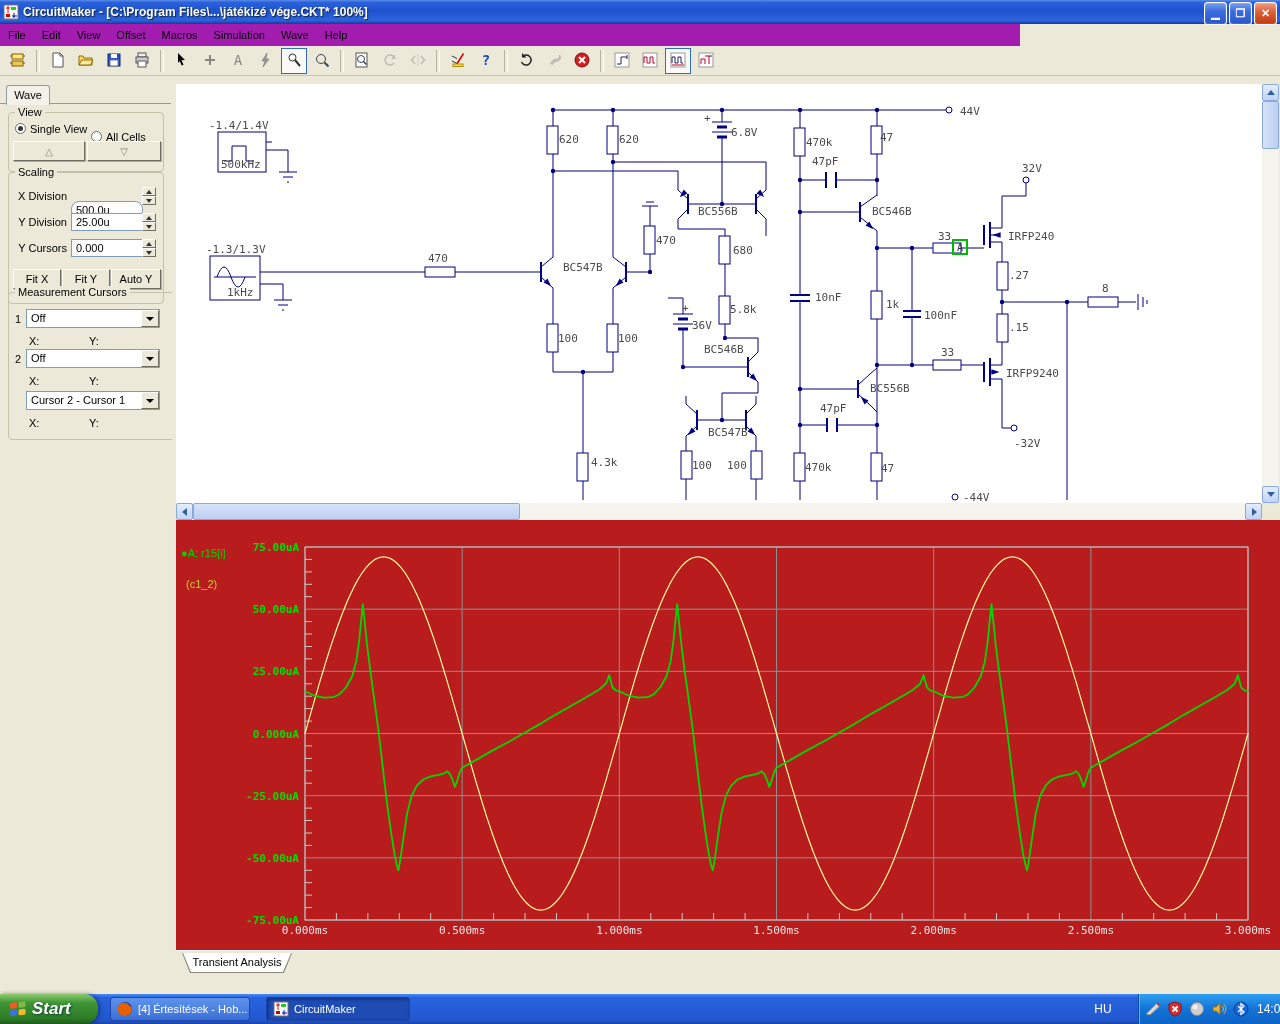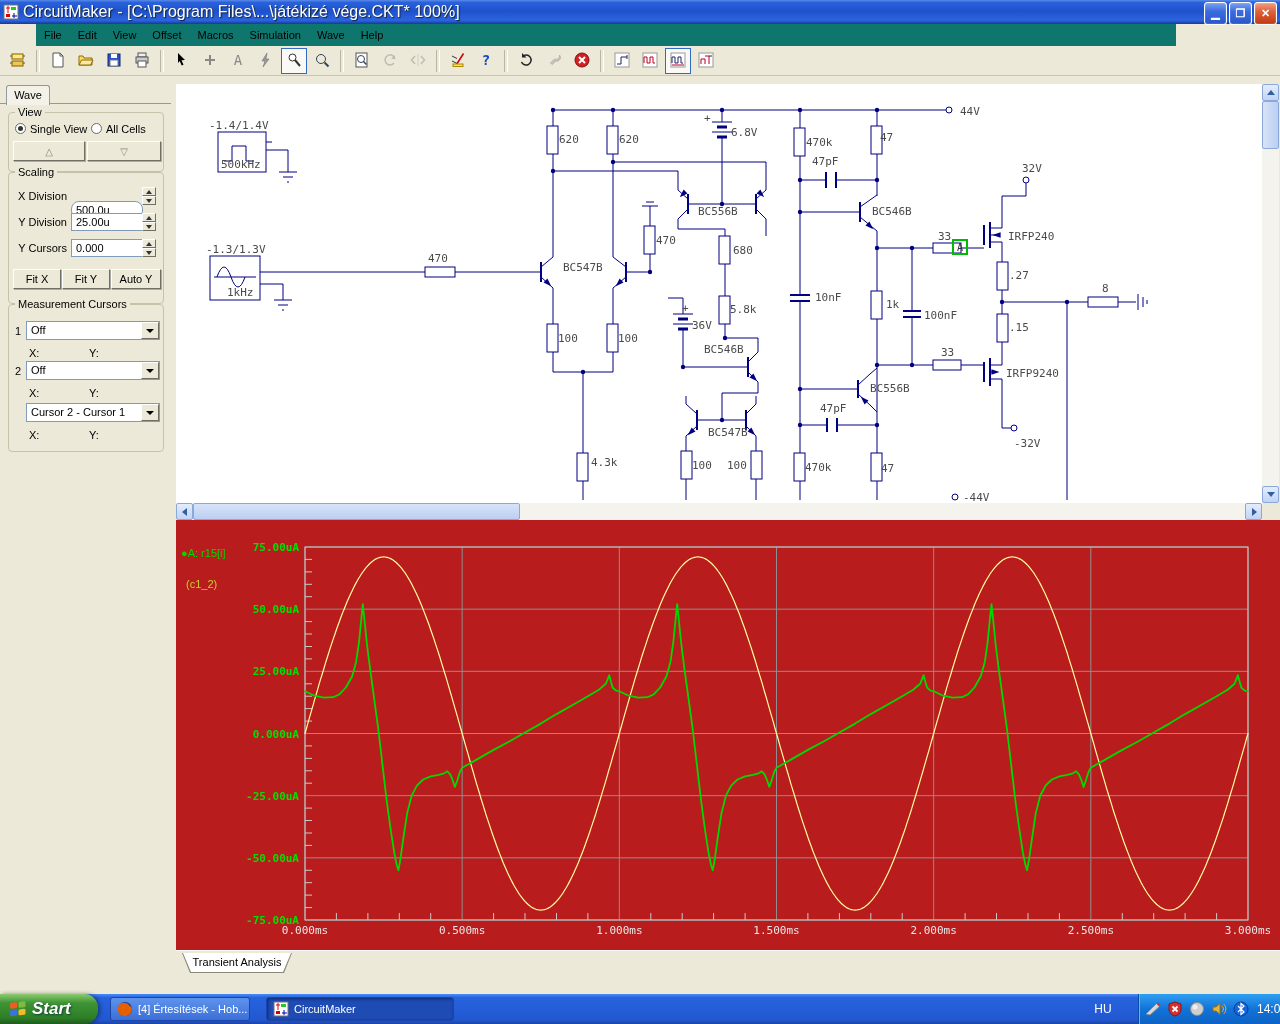--- a/index.html
+++ b/index.html
@@ -1,26 +1,26 @@
 <!DOCTYPE html>
 <html><head>
 <meta charset="utf-8">
 <style>
   html,body{margin:0;padding:0;background:#ECE9D8;}
   #app{position:relative;width:1280px;height:1024px;overflow:hidden;font-family:"Liberation Sans",sans-serif;font-size:11px;color:#000;}
   .abs{position:absolute;}
   
   #titlebar{left:0;top:0;width:1280px;height:24px;background:linear-gradient(180deg,#5A8BE8 0%,#2A62DC 10%,#1E51CC 45%,#2C64DE 85%,#16389A 100%);display:flex;align-items:center;color:#fff;}
   #titlebar .ticon{width:16px;height:16px;margin:0 4px 0 3px;}
-  #titlebar .ttext{font-weight:normal;font-size:16px;text-shadow:1px 1px 1px #123;white-space:nowrap;}
+  #titlebar .ttext{font-weight:bold;font-size:12px;text-shadow:1px 1px 1px #123;white-space:nowrap;}
   .winbtns{position:absolute;right:3px;top:2px;display:flex;gap:2px;}
   .wbtn{width:21px;height:21px;border-radius:3px;border:1px solid #fff;display:flex;align-items:center;justify-content:center;color:#fff;font-size:11px;font-weight:bold;background:linear-gradient(180deg,#7DA1EF,#3A6CE0 40%,#2A57C8);box-shadow:inset 0 0 1px #fff;}
   .wbtn.close{background:linear-gradient(180deg,#F0A086,#E0613A 40%,#C03A12);}
   
-  #menubar{left:0;top:24px;width:1140px;height:22px;background:#0f766e;display:flex;align-items:center;border-bottom:1px solid #D8D4C4;margin-left:36px;}
+  #menubar{left:0;top:24px;width:1020px;height:22px;background:#a21caf;display:flex;align-items:center;border-bottom:1px solid #D8D4C4;}
   .menu-item{padding:3px 8px;cursor:default;}
   
   #toolbar{left:0;top:46px;width:1280px;height:30px;background:#ECE9D8;display:flex;align-items:center;padding-left:4px;border-bottom:1px solid #C8C5B2;box-sizing:border-box;}
   .tbtn{width:24px;height:24px;margin:0 1px;display:flex;align-items:center;justify-content:center;border:1px solid transparent;}
   .tbtn svg{width:16px;height:16px;}
   .tbtn.pressed{background:#FAF9F5;border:1px solid #316AC5;}
   .tbtn.disabled{opacity:.55;}
   .tsep{width:2px;height:22px;margin:0 4px;border-left:1px solid #B8B5A4;border-right:1px solid #fff;}
   
   #leftpanel{left:0;top:76px;width:172px;height:918px;background:#ECE9D8;border-right:1px solid #ACA899;}
@@ -260,21 +260,21 @@
       </div>
     </div>
 
   <div id="leftpanel" class="abs">
     <div id="tabline" class="abs"></div>
     <div id="wavetab" class="abs">Wave</div>
 
     <div class="group" style="left:8px;top:36px;width:154px;height:58px;">
       <span class="gcap">View</span>
       <span class="lbl" style="left:6px;top:10px;"><span class="radio checked"></span><span>Single View</span></span>
-      <span class="lbl" style="left:82px;top:10px;"><span class="radio"></span><span>All Cells</span></span>
+      <span class="lbl" style="left:82px;top:18px;"><span class="radio"></span><span>All Cells</span></span>
       <div class="xpbtn" style="left:4px;top:28px;width:70px;height:18px;">
           <span class="tri">△</span>
         </div>
       <div class="xpbtn" style="left:78px;top:28px;width:72px;height:18px;">
           <span class="tri">▽</span>
         </div>
     </div>
 
     <div class="group" style="left:8px;top:96px;width:154px;height:130px;">
       <span class="gcap">Scaling</span>
@@ -294,21 +294,21 @@
       <div class="field" style="left:62px;top:66px;width:66px;">0.000</div>
       <div class="spin" style="left:133px;top:66px;">
           <div class="up"></div>
           <div class="dn"></div>
         </div>
       <div class="xpbtn" style="left:4px;top:96px;width:46px;height:18px;">Fit X</div>
       <div class="xpbtn" style="left:53px;top:96px;width:46px;height:18px;">Fit Y</div>
       <div class="xpbtn" style="left:102px;top:96px;width:48px;height:18px;">Auto Y</div>
     </div>
 
-    <div class="group" style="left:8px;top:228px;width:154px;height:146px;">
+    <div class="group" style="left:8px;top:216px;width:154px;height:146px;padding-left:36px;">
       <span class="gcap">Measurement Cursors</span>
       <span class="lbl" style="left:6px;top:20px;">1</span>
       <div class="combo" style="left:17px;top:16px;width:132px;">
           <span class="ctext">Off</span>
           <span class="cbtn"></span>
         </div>
       <span class="lbl" style="left:20px;top:42px;">X:</span>
       <span class="lbl" style="left:80px;top:42px;">Y:</span>
       <span class="lbl" style="left:6px;top:60px;">2</span>
       <div class="combo" style="left:17px;top:56px;width:132px;">
@@ -534,21 +534,21 @@
       <span>Start</span>
     </div>
     <div id="tasks">
         <div class="task" style="left: 110px; width: 140px;">
           <span class="ficon"><svg viewBox="0 0 16 16">
               <circle cx="8" cy="8" r="7" fill="#1B3E94"></circle>
               <path d="M14.6 6.2A7 7 0 1 1 3.5 2.6C6 .8 11 1.6 12.3 4.4l-2.2-.3c2.3 1.8 2.5 5-.2 6.6-2 1.2-5 .6-6.1-1.4 2.1 1 4.6.1 4.9-1.9.2-1.6-1.1-2.8-2.7-2.5C7.2 3.4 10.3 2.7 12 4.6z" fill="#E66000"></path>
             </svg></span>
           <span>[4] Értesítések - Hob...</span>
         </div>
-        <div class="task active" style="left: 266px; width: 188px; align-items: center;">
+        <div class="task active" style="left: 266px; width: 144px; align-items: center;">
           <span class="ficon"><svg viewBox="0 0 16 16">
               <rect x="1" y="1" width="14" height="14" fill="#fff" stroke="#777"></rect>
               <path d="M3 4h4M5 2v7" stroke="#d00" fill="none"></path>
               <path d="M9 12h5M11 9v5" stroke="#00a" fill="none"></path>
               <rect x="8" y="3" width="5" height="3" fill="#2c2"></rect>
               <rect x="3" y="10" width="4" height="3" fill="#d00"></rect>
             </svg></span>
           <span>CircuitMaker</span>
         </div>
       </div>

